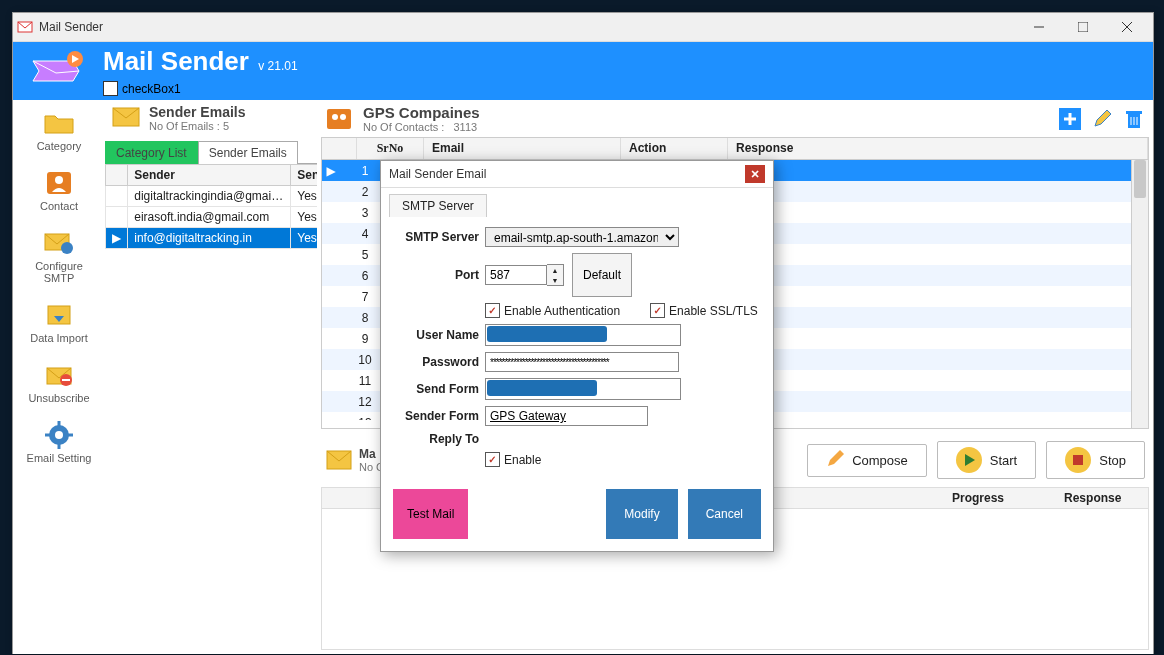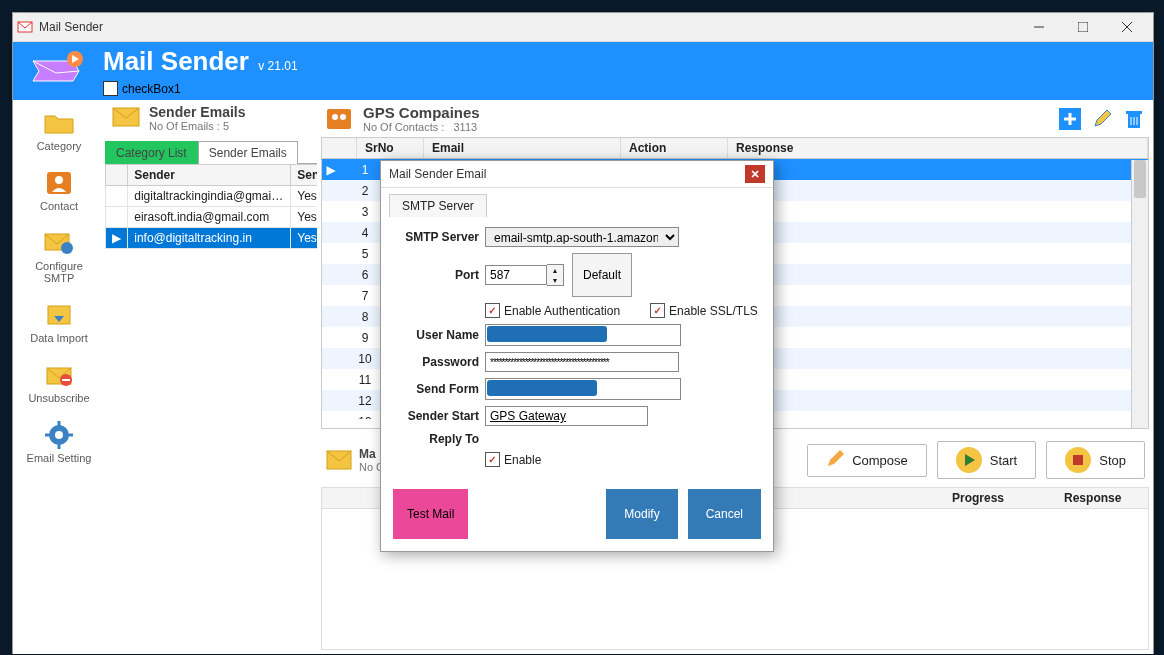--- a/index.html
+++ b/index.html
@@ -38,21 +38,21 @@
 .gps-head{display:flex;align-items:center;padding:4px 8px;}
 .gps-head .ic{width:30px;height:24px;margin-right:8px;}
 .gps-head .t1{font-size:15px;font-weight:700;color:#444;}
 .gps-head .t2{font-size:11px;color:#777;}
 .gps-tools{margin-left:auto;display:flex;gap:10px;align-items:center;}
 .gps-tools .tool{width:22px;height:22px;display:flex;align-items:center;justify-content:center;}
 
 .grid-wrap{border:1px solid #ccc;margin:0 4px;height:290px;overflow:hidden;position:relative;}
 .grid-head{display:flex;background:#f4f4f4;border-bottom:1px solid #ccc;font-weight:600;font-size:12px;}
 .grid-head div{padding:3px 8px;border-right:1px solid #ddd;}
-.gh-sr{width:50px;text-align:left;}
+.gh-sr{width:50px;text-align:center;font-family:Liberation Serif, serif;}
 .gh-email{width:180px;}
 .gh-name{width:200px;}
 .gh-action{width:90px;}
 .gh-resp{flex:1;}
 .grid-rows{height:260px;overflow:hidden;}
 .grid-row{display:flex;height:21px;align-items:center;font-size:12px;}
 .grid-row:nth-child(even){background:#eef5ff;}
 .grid-row .sr{width:50px;text-align:center;border-right:1px solid #e8e8e8;}
 .grid-row.highlight{background:#1e90ff;color:#fff;}
 .scrollbar-v{position:absolute;right:0;top:22px;bottom:0;width:16px;background:#f0f0f0;border-left:1px solid #ccc;}
@@ -444,21 +444,21 @@
       <label>Password</label>
       <input type="text" style="width: 194px; font-size: 10px; letter-spacing: -1px;" value="*****************************************">
     </div>
     <div class="frow">
       <label>Send Form</label>
       <div style="width:194px;height:20px;border:1px solid #888;position:relative;">
           <div class="redacted" style="width:110px;margin:1px;"></div>
         </div>
     </div>
     <div class="frow">
-      <label>Sender Start</label>
+      <label>Sender Form</label>
       <input type="text" style="width: 163px; text-decoration: underline;" value="GPS Gateway">
     </div>
     <div class="frow">
       <label>Reply To</label>
     </div>
     <div class="frow" style="padding-left:92px;">
       <span class="chk">
           <span class="chkbox">✓</span>
           <span>Enable</span>
         </span>

